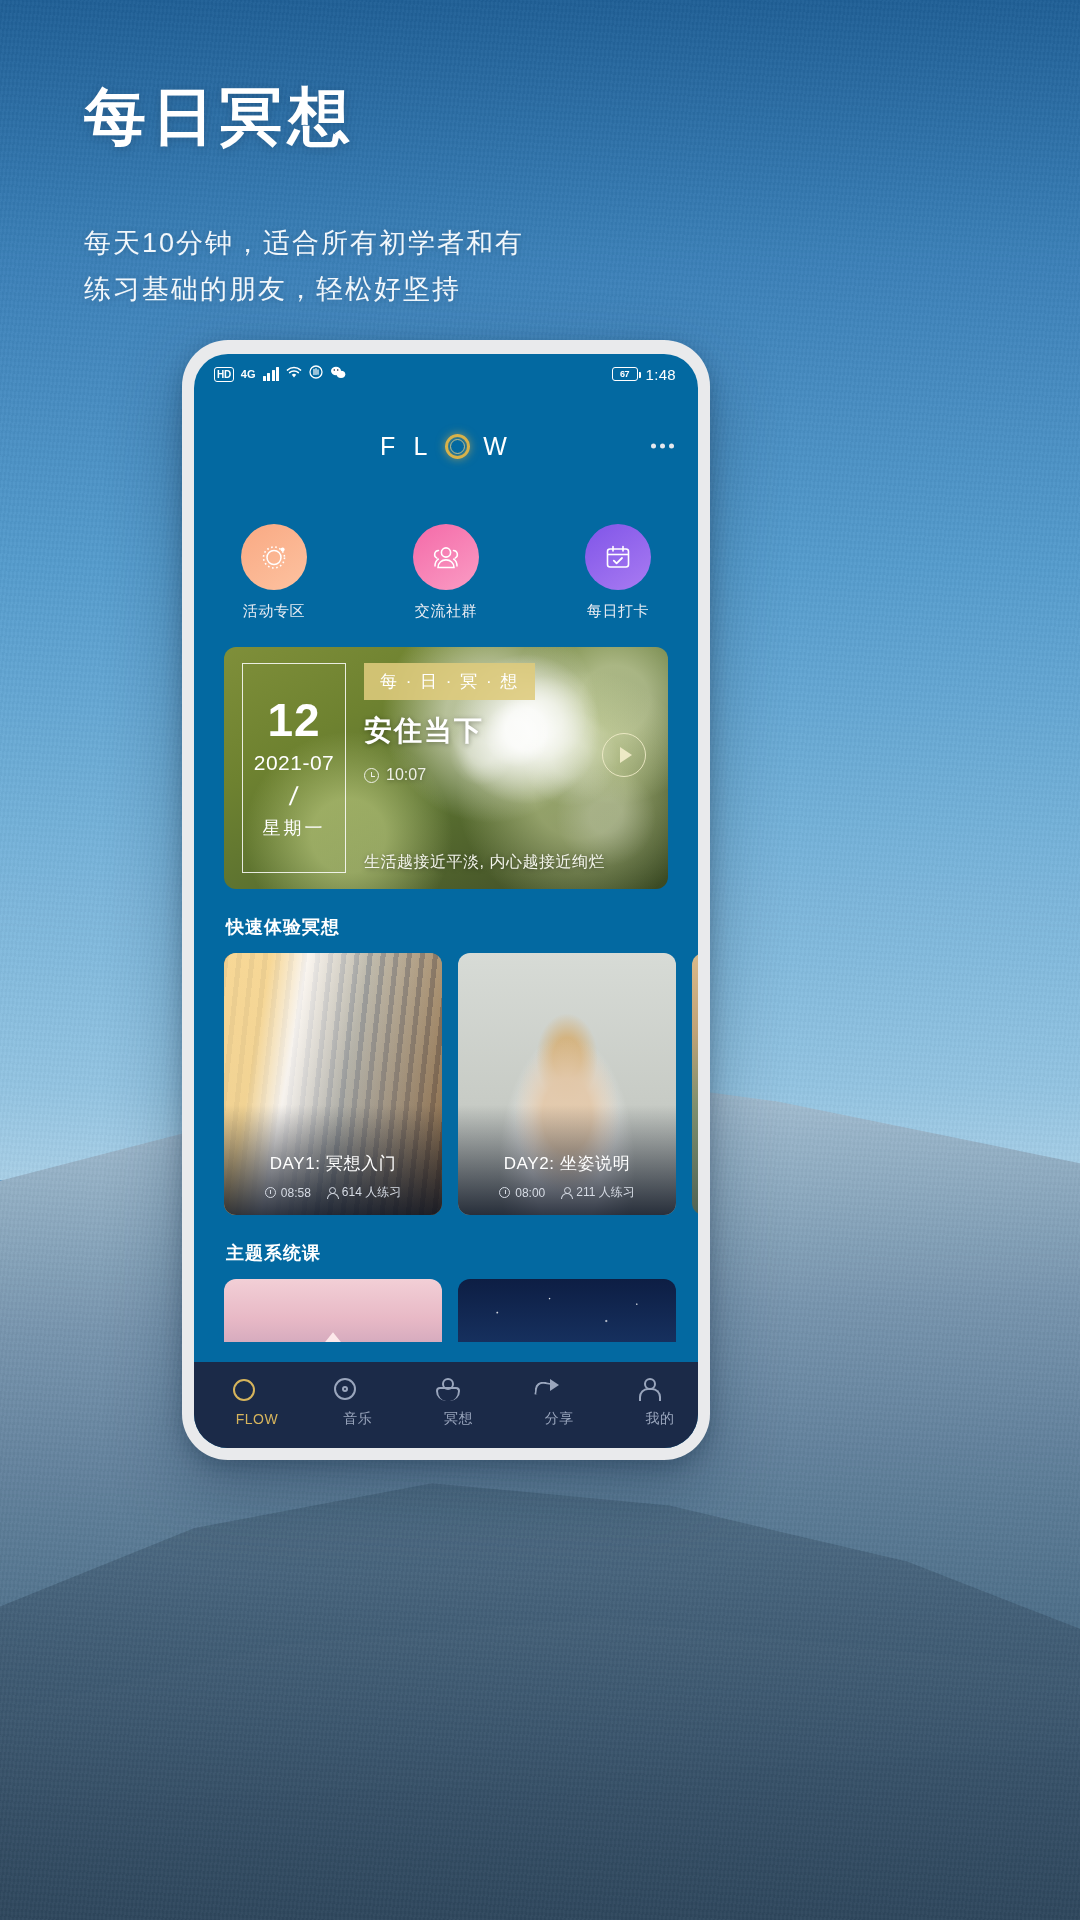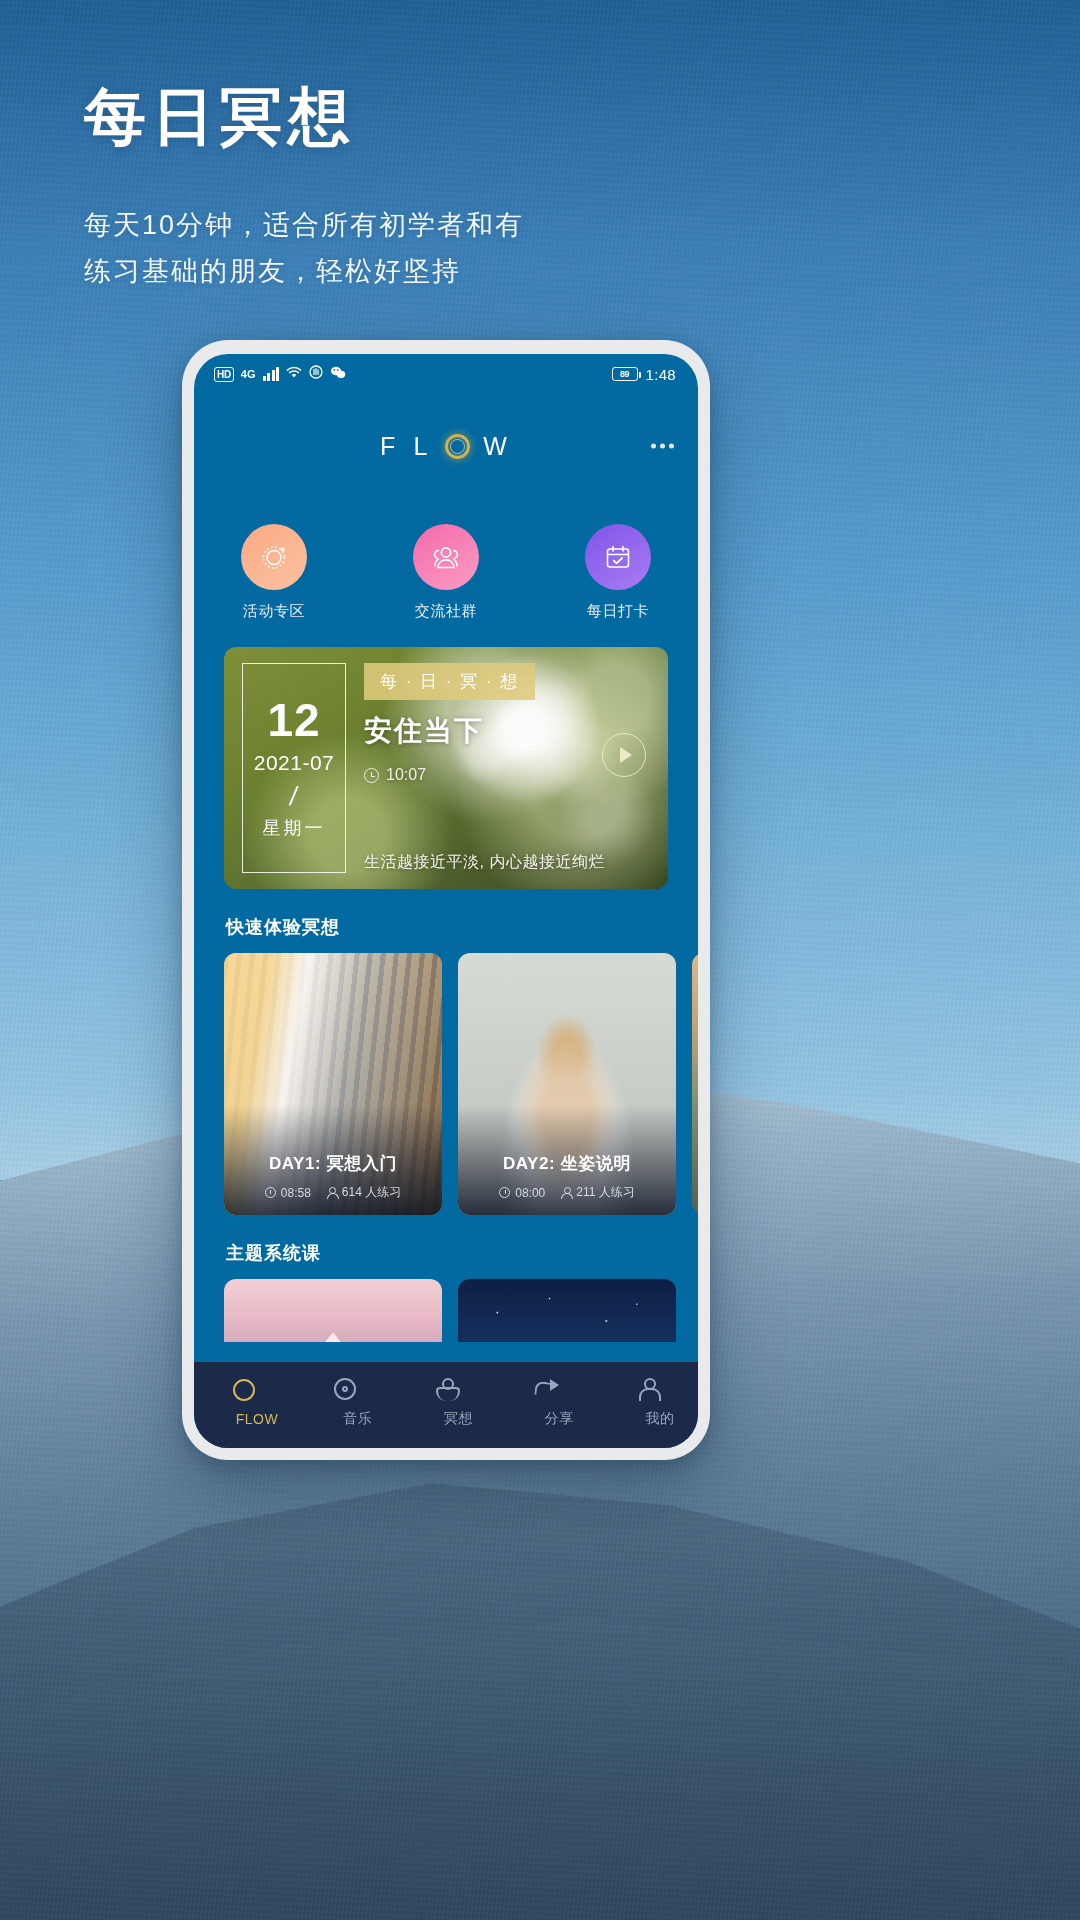--- a/index.html
+++ b/index.html
@@ -39,21 +39,21 @@
   }
 
   
   .poster-head { position:absolute; left:84px; top:78px; z-index:5; }
   .poster-title {
     font-size:62px; font-weight:bold; color:#ffffff;
     letter-spacing:6px; line-height:1.25;
     text-shadow:0 2px 10px rgba(20,50,80,.28);
   }
   .poster-sub {
-    margin-top:46px; font-size:27px; color:#f2f7fb;
+    margin-top:64px; font-size:27px; color:#f2f7fb;
     line-height:1.72; letter-spacing:2px; font-weight:300;
     text-shadow:0 1px 6px rgba(20,50,80,.25);
   }
 
   
   .phone {
     position:absolute; left:182px; top:340px;
     width:528px; height:1120px;
     background:#e9eaec;
     border-radius:46px;
@@ -222,21 +222,21 @@
   }
   .img-lake {
     background:
       linear-gradient(180deg,#d9b98a 0%,#bfa277 30%,#7f8f6e 58%,#4f6253 100%);
   }
   .cshade {
     position:absolute; left:0; right:0; bottom:0; height:110px;
     background:linear-gradient(180deg,rgba(8,16,32,0),rgba(8,16,32,.82));
   }
   .cinfo { position:absolute; left:0; right:0; bottom:0; padding:0 14px 14px; text-align:center; }
-  .cname { font-size:17px; color:#ffffff; font-weight:bold; letter-spacing:.6px; }
+  .cname { font-size:17px; color:#ffffff; font-weight:normal; letter-spacing:.6px; }
   .cmeta { margin-top:9px; display:flex; align-items:center; justify-content:center; gap:16px;
     font-size:12px; color:#d6dbe4; }
   .cmeta span { display:flex; align-items:center; gap:5px; }
   .mini-clock { width:11px; height:11px; border:1.3px solid #d6dbe4; border-radius:50%; position:relative; }
   .mini-clock::after{content:"";position:absolute;left:4.3px;top:2px;width:1.1px;height:4px;background:#d6dbe4;}
   .mini-user {
     width:10px; height:11px; position:relative;
   }
   .mini-user::before{content:"";position:absolute;left:2.5px;top:0;width:5px;height:5px;border:1.3px solid #d6dbe4;border-radius:50%;}
   .mini-user::after{content:"";position:absolute;left:0;top:6px;width:10px;height:5px;border:1.3px solid #d6dbe4;border-bottom:none;border-radius:6px 6px 0 0;}
@@ -347,21 +347,21 @@
         <span>
           <svg width="16" height="13" viewBox="0 0 16 13">
               <ellipse cx="6" cy="5" rx="5" ry="4.2" fill="#fff"></ellipse>
               <ellipse cx="11" cy="8.3" rx="4.3" ry="3.6" fill="#fff"></ellipse>
               <circle cx="4.3" cy="4" r=".8" fill="#101c34"></circle>
               <circle cx="7.7" cy="4" r=".8" fill="#101c34"></circle>
             </svg>
         </span>
       </div>
       <div class="sb-right">
-        <span class="batt">89</span>
+        <span class="batt">67</span>
         <span class="clock">1:48</span>
       </div>
     </div>
 
     <div class="appbar">
       <div class="logo">
         <span>F</span>
         <span>L</span>
         <span class="logo-o"></span>
         <span>W</span>

